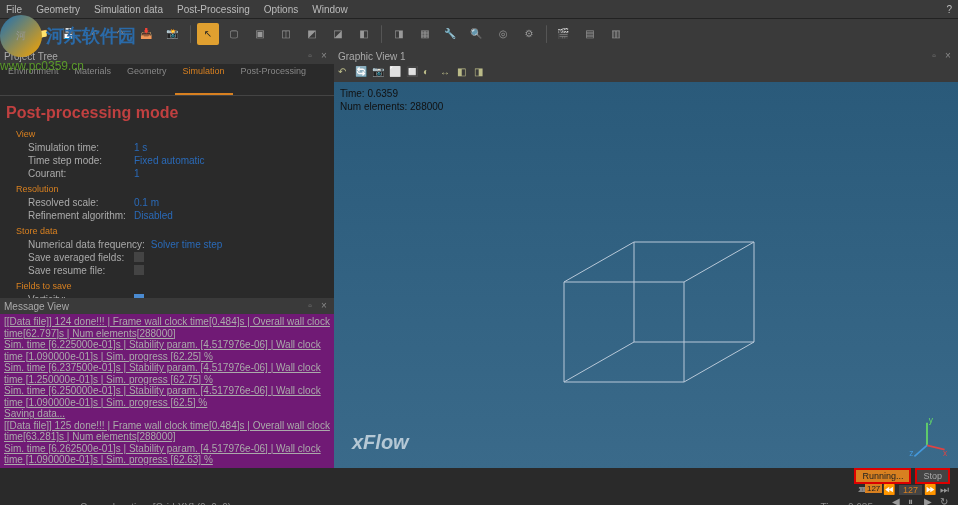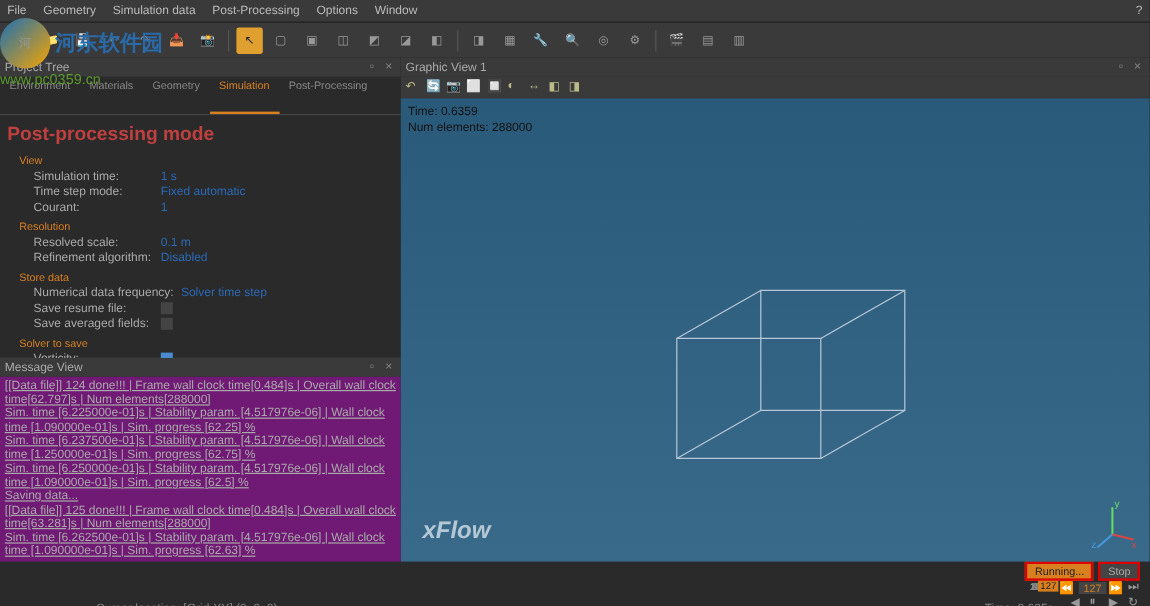--- a/index.html
+++ b/index.html
@@ -152,30 +152,30 @@
             <span class="tree-val">Disabled</span>
           </div>
       </div>
       <div class="tree-node">
         <div class="tree-head">Store data</div>
         <div class="tree-row">
             <span class="tree-label">Numerical data frequency:</span>
             <span class="tree-val">Solver time step</span>
           </div>
         <div class="tree-row">
+            <span class="tree-label">Save averaged fields:</span>
+            <span class="tree-chk off"></span>
+          </div>
+        <div class="tree-row">
             <span class="tree-label">Save resume file:</span>
             <span class="tree-chk off"></span>
           </div>
-        <div class="tree-row">
-            <span class="tree-label">Save averaged fields:</span>
-            <span class="tree-chk off"></span>
-          </div>
-      </div>
-      <div class="tree-node">
-        <div class="tree-head">Solver to save</div>
+      </div>
+      <div class="tree-node">
+        <div class="tree-head">Fields to save</div>
         <div class="tree-row">
             <span class="tree-label">Vorticity:</span>
             <span class="tree-chk"></span>
           </div>
 
       </div>
     </div>
 
     <div class="msg-view" style="display:flex;flex-direction:column;">
       <div class="panel-header">

